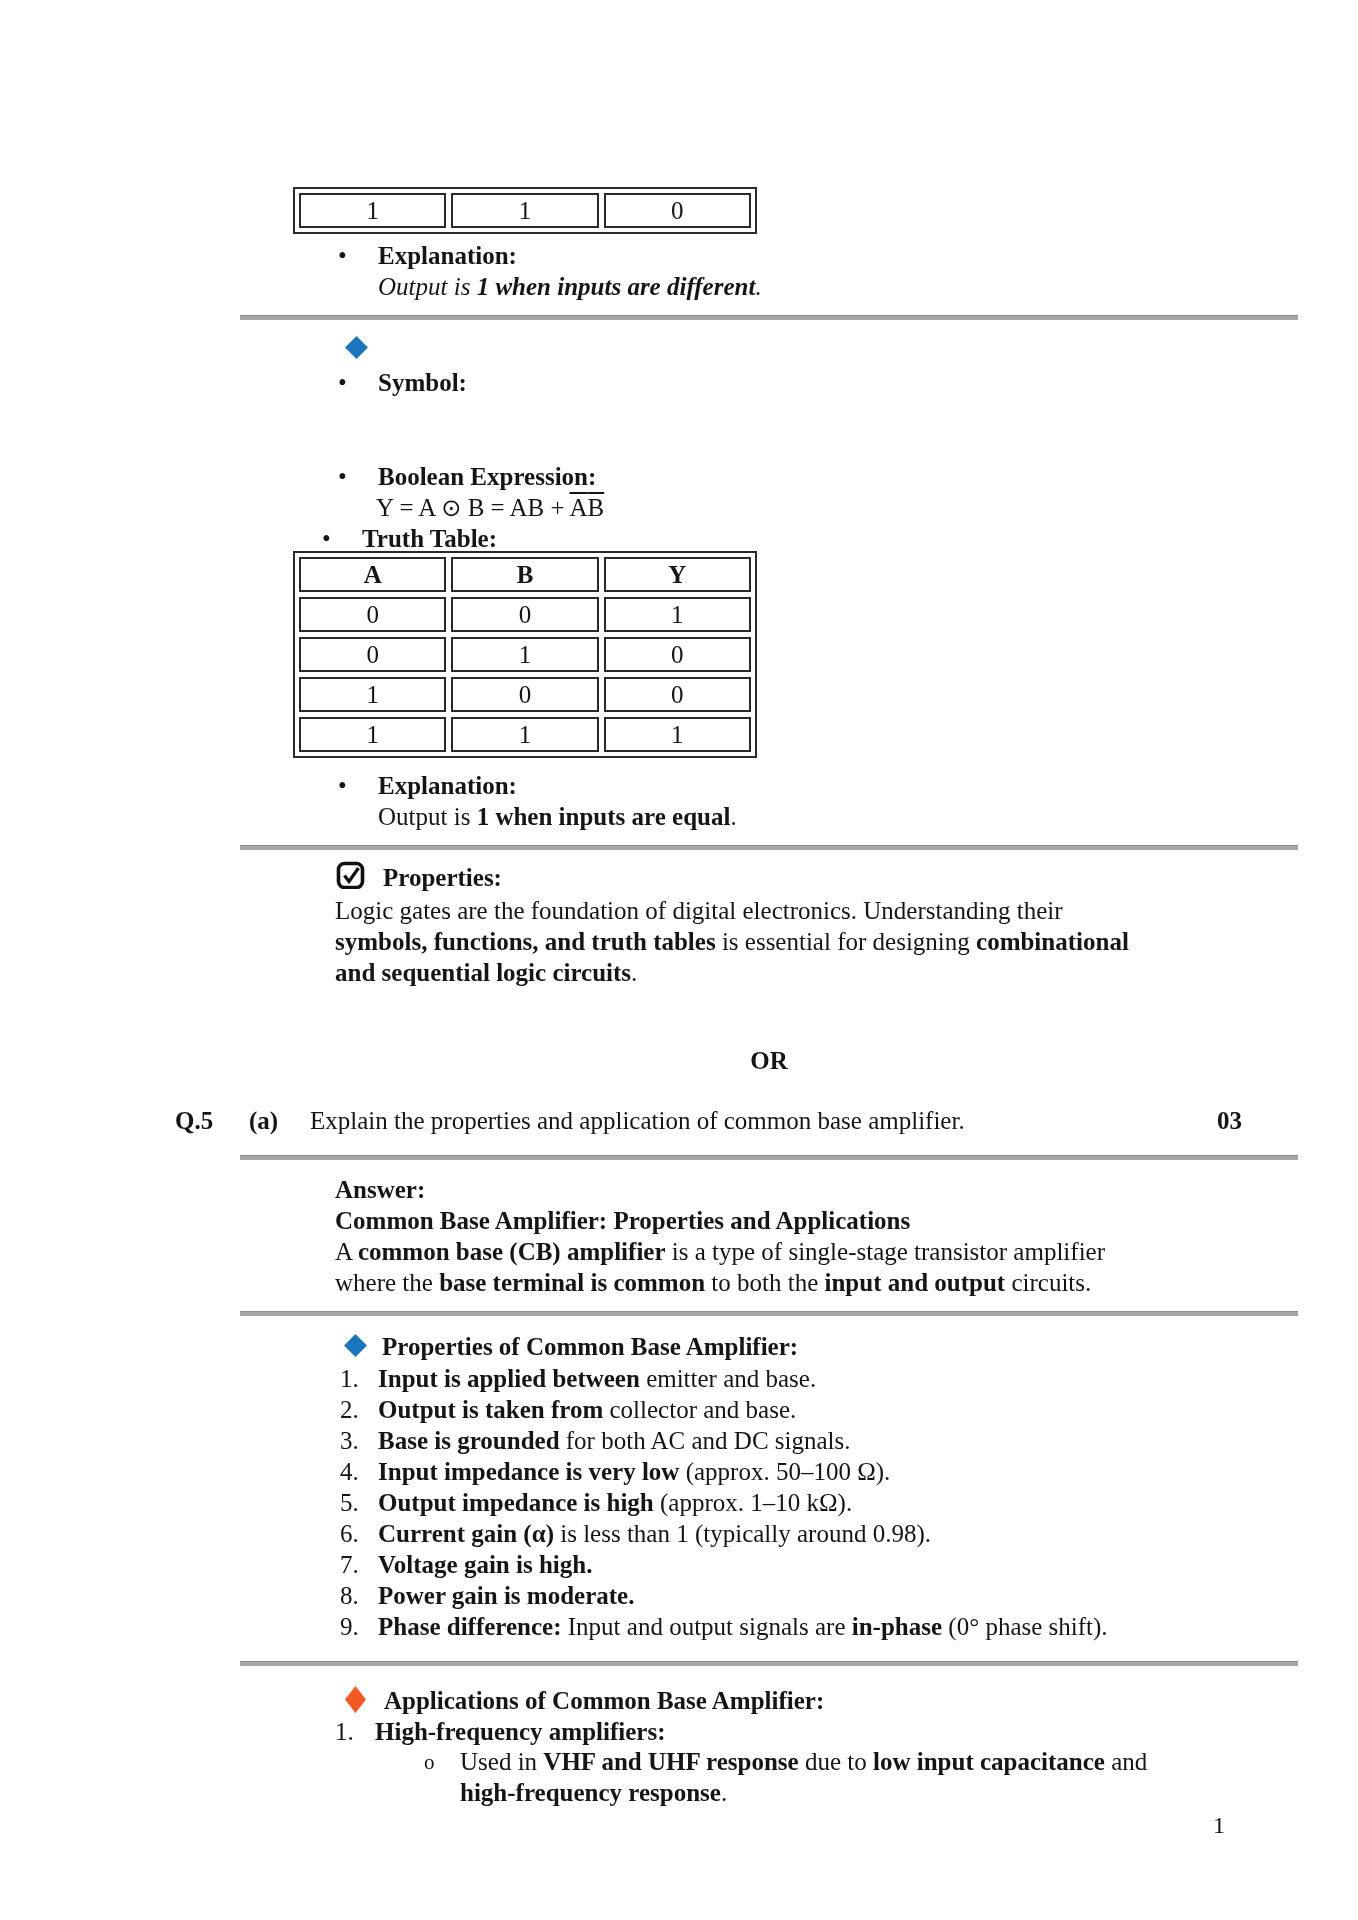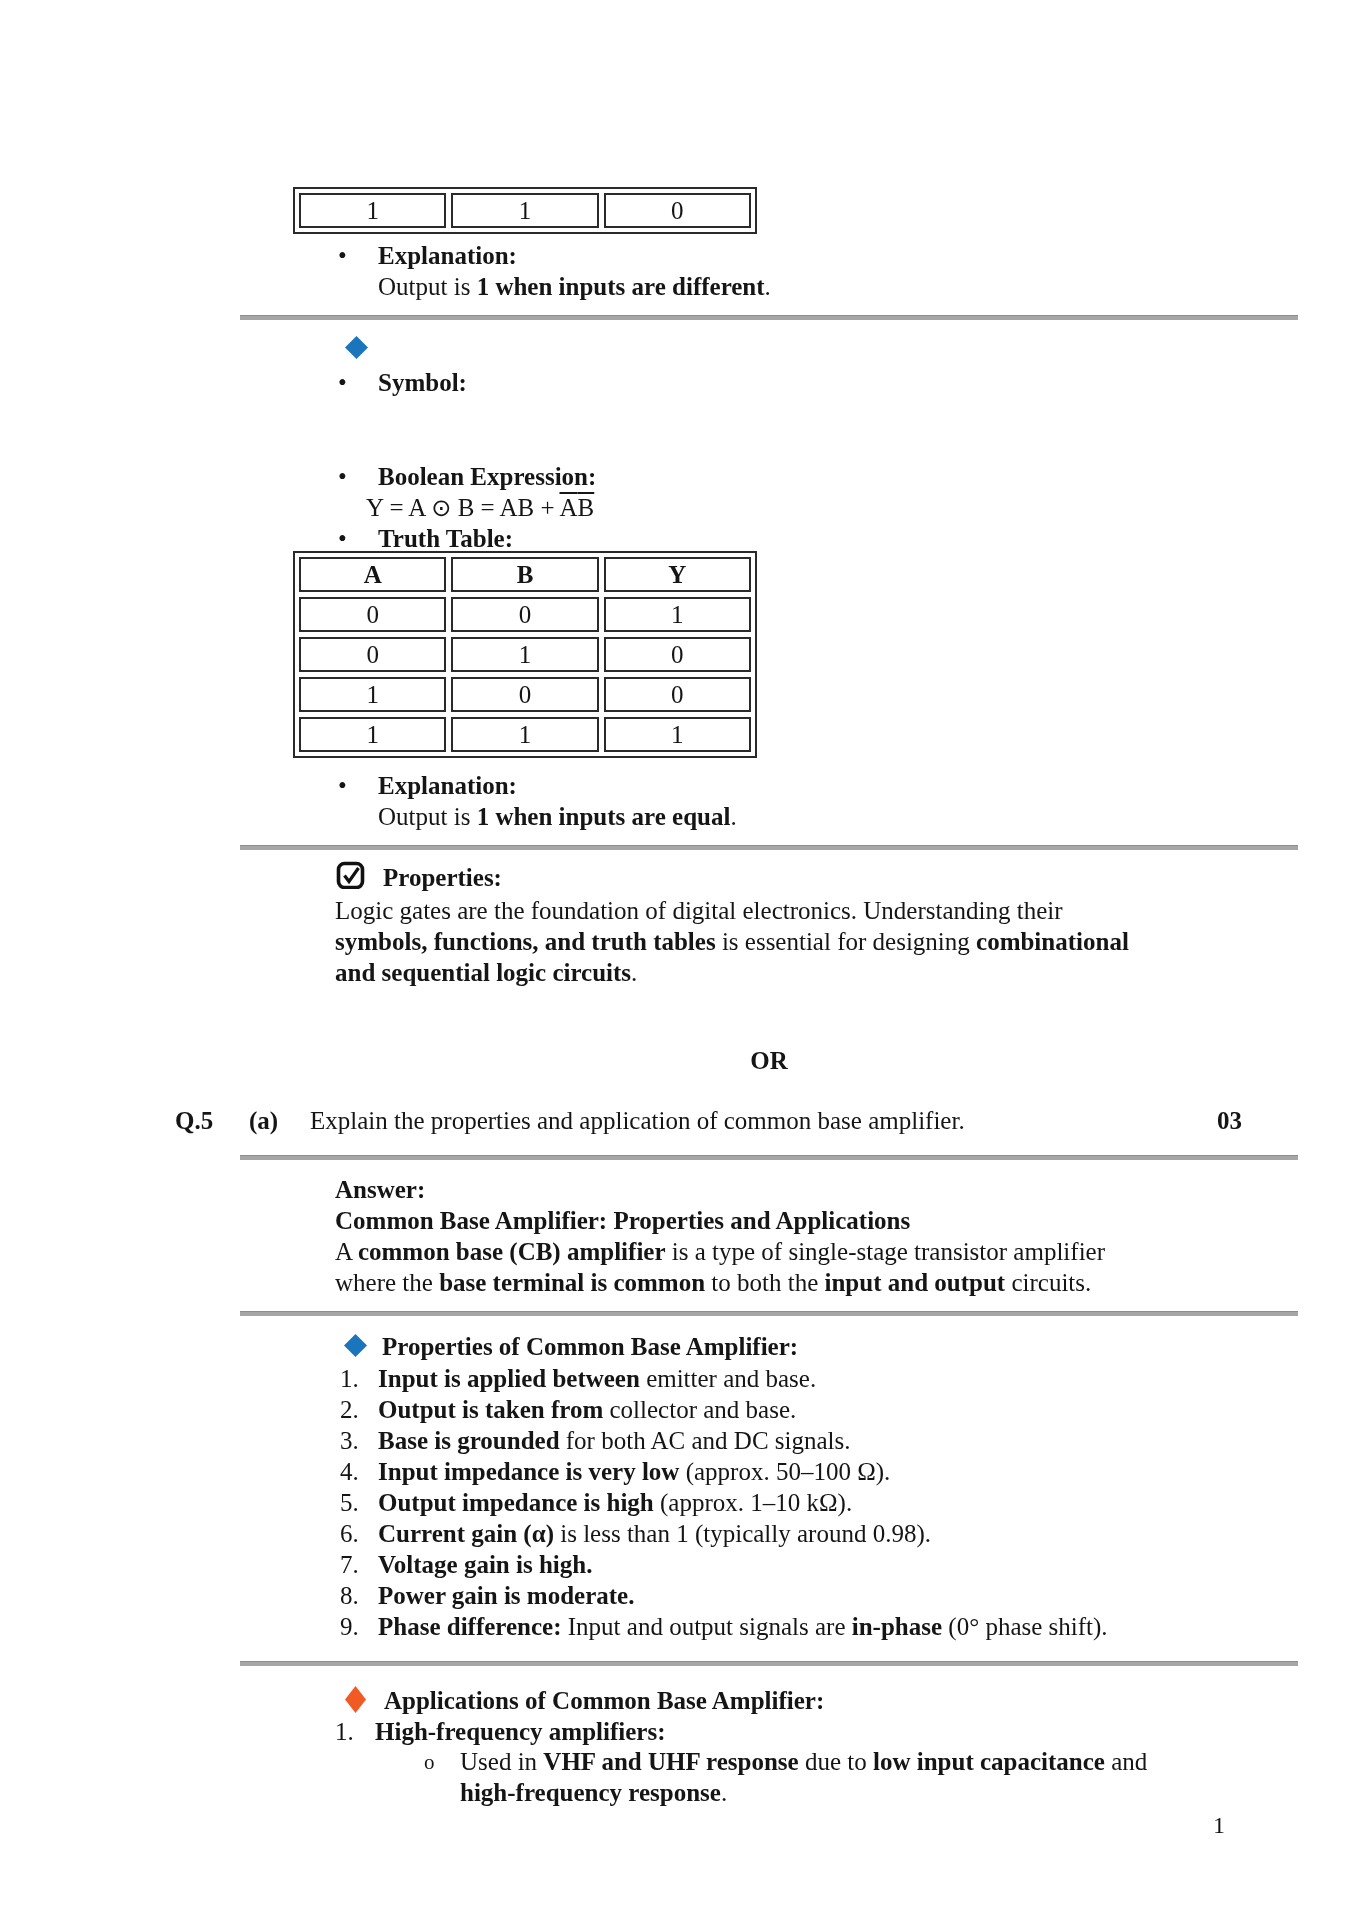--- a/index.html
+++ b/index.html
@@ -41,38 +41,38 @@
     <div class="wrow">
       <div class="wcell">1</div>
       <div class="wcell">1</div>
       <div class="wcell">0</div>
     </div>
   </div>
 
   <div class="abs line" style="left:338px;top:241px;">
     <span class="marker">•</span><span class="b">Explanation:</span>
   </div>
-  <div class="abs line" style="left:378px;top:272px;"><span>Output is </span><span style="font-weight: 700;">1 when inputs are different</span><span>.</span></div>
+  <div class="abs line" style="left:378px;top:272px;font-style:italic;"><span>Output is </span><span style="font-weight: 700;">1 when inputs are different</span><span>.</span></div>
 
   <div class="rule" style="top:315px;"></div>
 
   <span class="diamond blue" style="left:345px;top:336px;"></span>
 
   <div class="abs line" style="left:338px;top:368px;">
     <span class="marker">•</span><span class="b">Symbol:</span>
   </div>
 
   <div class="abs line" style="left:338px;top:462px;">
     <span class="marker">•</span><span class="b">Boolean Expression:</span>
   </div>
-  <div class="abs line" style="left:366px;top:493px;text-align:right;">
+  <div class="abs line" style="left:376px;top:493px;text-align:right;">
     <span>Y = A </span><span class="odot">⊙</span><span> B = AB + </span><span class="ovl">A</span><span class="ovl">B</span>
   </div>
 
-  <div class="abs line" style="left:338px;top:524px;">
+  <div class="abs line" style="left:322px;top:524px;">
     <span class="marker">•</span><span class="b">Truth Table:</span>
   </div>
 
   <div class="wtable" style="top:551px;">
     <div class="wrow">
       <div class="wcell b">A</div>
       <div class="wcell b">B</div>
       <div class="wcell b">Y</div>
     </div>
     <div class="wrow">

